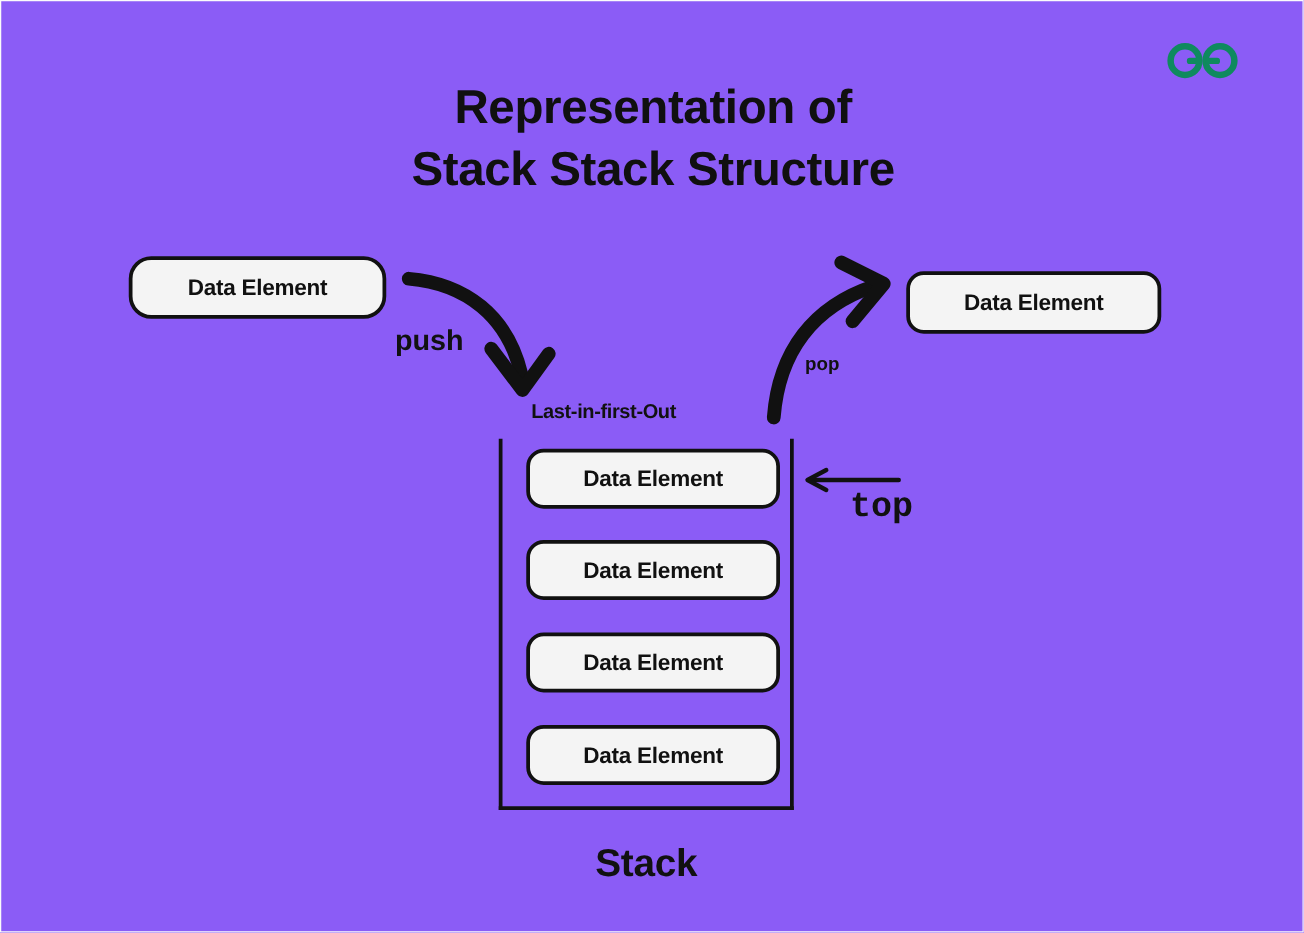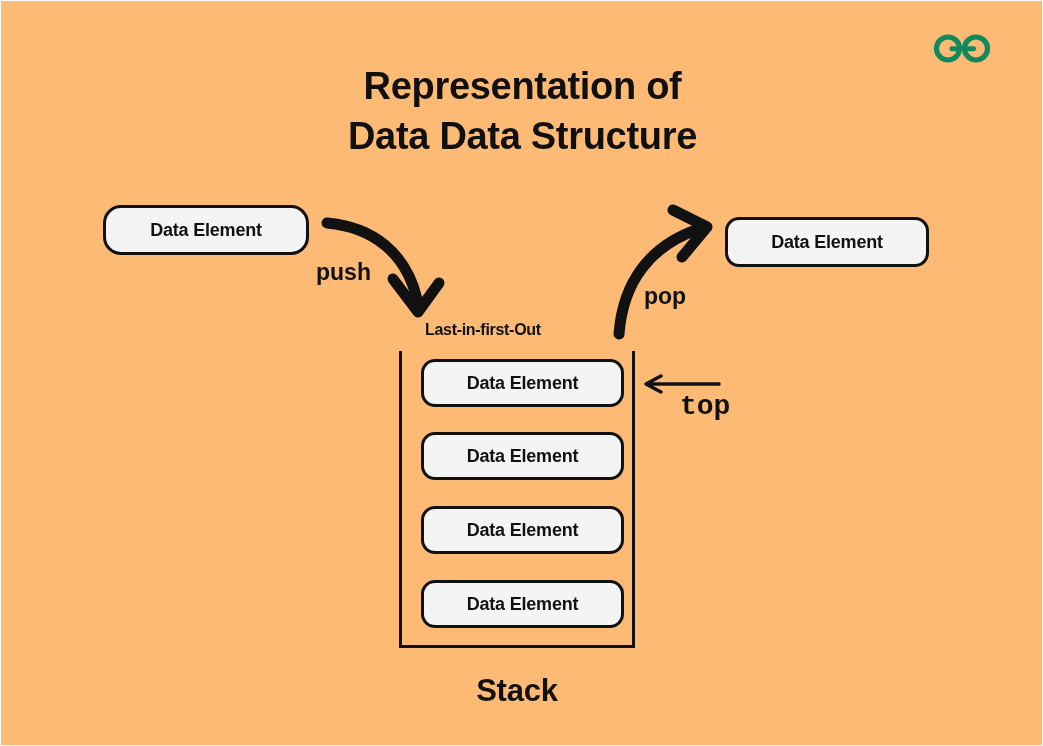--- a/index.html
+++ b/index.html
@@ -14,21 +14,21 @@
     font-family: "Liberation Sans", sans-serif;
     overflow: hidden;
     position: relative;
   }
   #canvas {
     position: absolute;
     left: 0;
     top: 0;
     width: 1043px;
     height: 746px;
-    background: #fdba74;
+    background: #8b5cf6;
     border: 1px solid #fbfbfb;
     box-sizing: border-box;
     padding-left: 48px;
   }
 
   
   .logo {
     position: absolute;
     left: 928px;
     top: 26px;
@@ -131,21 +131,21 @@
     text-align: center;
   }
   #label-push {
     left: 315px;
     top: 258px;
     font-size: 23px;
   }
   #label-pop {
     left: 643px;
     top: 282px;
-    font-size: 23px;
+    font-size: 15px;
   }
   #label-lifo {
     left: 424px;
     top: 320px;
     font-size: 16px;
     letter-spacing: -0.3px;
   }
   #label-top {
     left: 679px;
     top: 390px;
@@ -185,21 +185,21 @@
       </g>
       <g fill="#0f8a5f">
         <rect x="20.5" y="19.2" width="11.5" height="5" rx="2.3"></rect>
         <rect x="35.5" y="19.2" width="11.5" height="5" rx="2.3"></rect>
       </g>
     </svg>
   </div>
 
   <div class="title">
     <span class="line">Representation of</span>
-    <span class="line">Data Data Structure</span>
+    <span class="line">Stack Stack Structure</span>
   </div>
 
   <div class="pill" id="pill-push-source">Data Element</div>
 
   <div class="pill" id="pill-pop-result">Data Element</div>
 
   <svg id="arrows" viewBox="0 0 1043 746">
 
     <g>
       <path d="M326 222 C 372 226, 405 252, 416 298" fill="none" stroke="#111111" stroke-width="11" stroke-linecap="round"></path>

